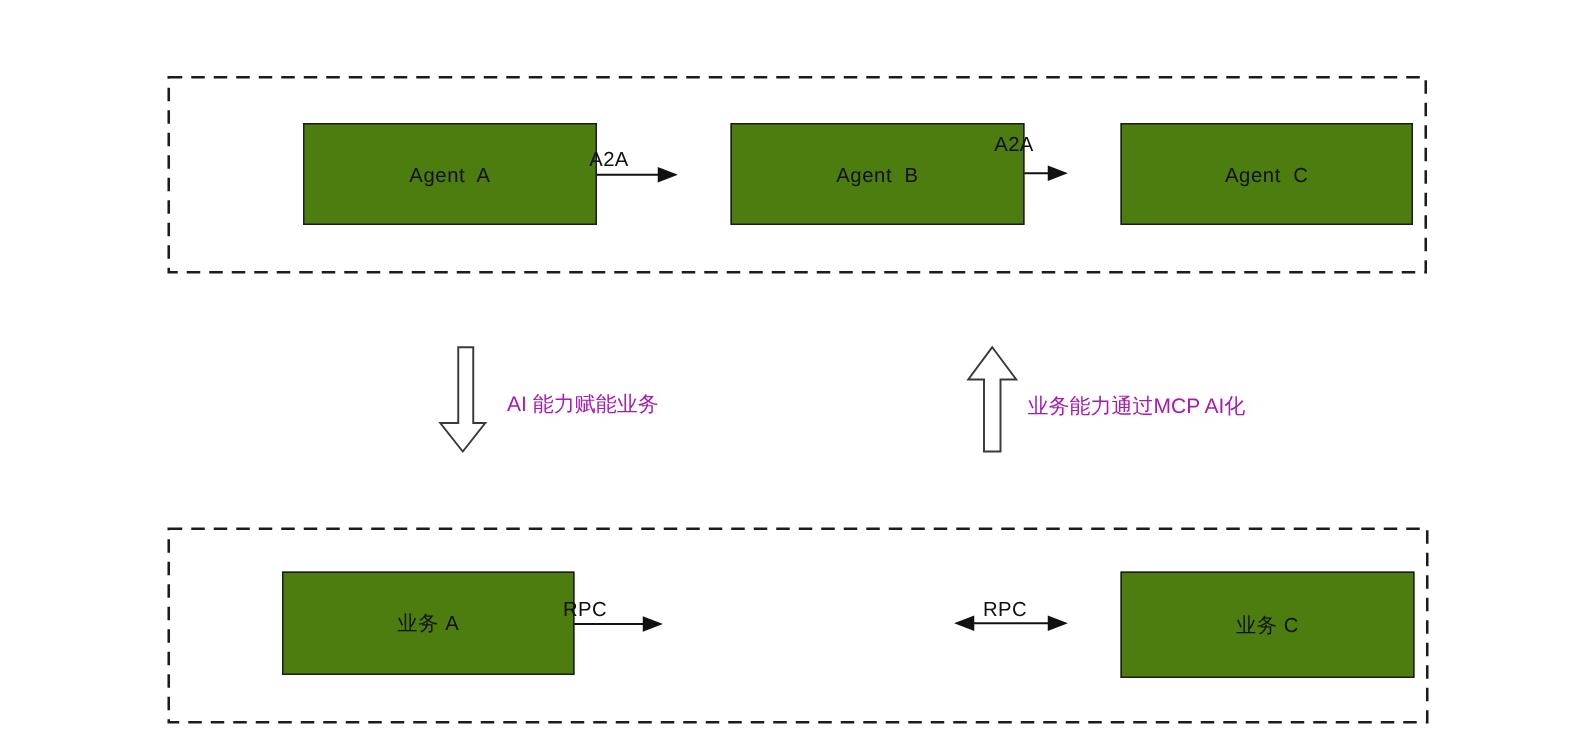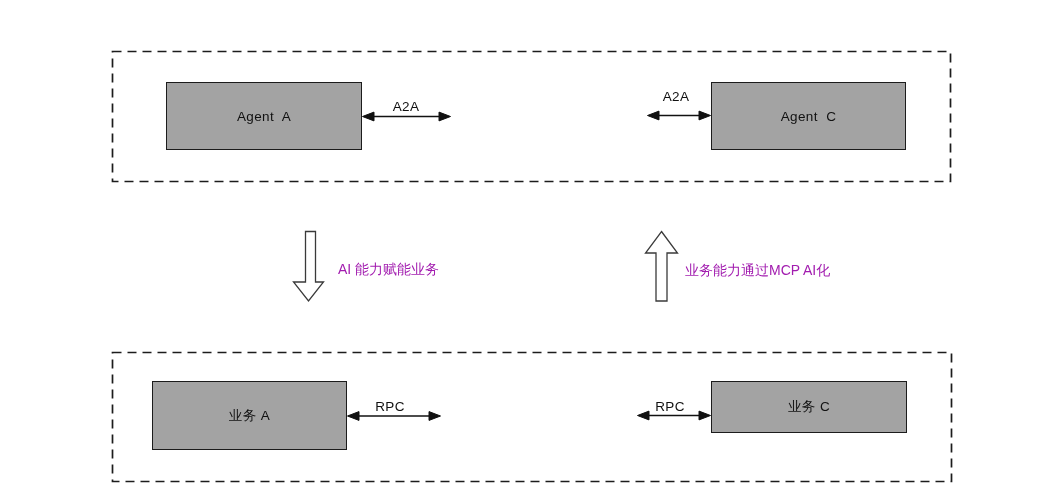--- a/index.html
+++ b/index.html
@@ -19,25 +19,26 @@
     position: absolute;
     left: 0;
     top: 0;
     width: 1053px;
     height: 504px;
     display: block;
   }
   .box {
     position: absolute;
     border: 1.5px solid #1c1c1c;
-    background: #a3a3a3;
+    background: #4d7c0f;
     display: flex;
     align-items: center;
     justify-content: center;
     box-sizing: border-box;
+    margin-left: 36px;
   }
   .box-label {
     font-size: 13.5px;
     color: #111111;
     white-space: pre;
     letter-spacing: 0.4px;
   }
   .conn-label {
     position: absolute;
     transform: translate(-50%, -50%);
@@ -96,28 +97,31 @@
     </g>
 
     <g>
       <path d="M661.5 231.5 L677.5 253 L667 253 L667 301 L656 301 L656 253 L645.5 253 Z" fill="#ffffff" stroke="#3a3a3a" stroke-width="1.3" stroke-linejoin="miter"></path>
     </g>
   </svg>
 
   <div class="box" style="left:166px; top:82px; width:196px; height:68px;">
     <span class="box-label">Agent  A</span>
   </div>
+  <div class="box" style="left:451px; top:82px; width:196px; height:68px;">
+    <span class="box-label">Agent  B</span>
+  </div>
   <div class="box" style="left:152px; top:381px; width:195px; height:69px;">
     <span class="box-label">业务 A</span>
   </div>
 
   <div class="box" style="left:711px; top:82px; width:195px; height:68px;">
     <span class="box-label">Agent  C</span>
   </div>
-  <div class="box" style="left:711px; top:381px; width:196px; height:52px;">
+  <div class="box" style="left:711px; top:381px; width:196px; height:71px;">
     <span class="box-label">业务 C</span>
   </div>
 
   <span class="conn-label" style="left:406px; top:106px;">A2A</span>
   <span class="conn-label" style="left:676px; top:96px;">A2A</span>
   <span class="conn-label" style="left:390px; top:406px;">RPC</span>
   <span class="conn-label" style="left:670px; top:406px;">RPC</span>
 
   <span class="flow-label" style="left:338px; top:261px;">AI 能力赋能业务</span>
   <span class="flow-label" style="left:685px; top:262px;text-align:right;">业务能力通过MCP AI化</span>

